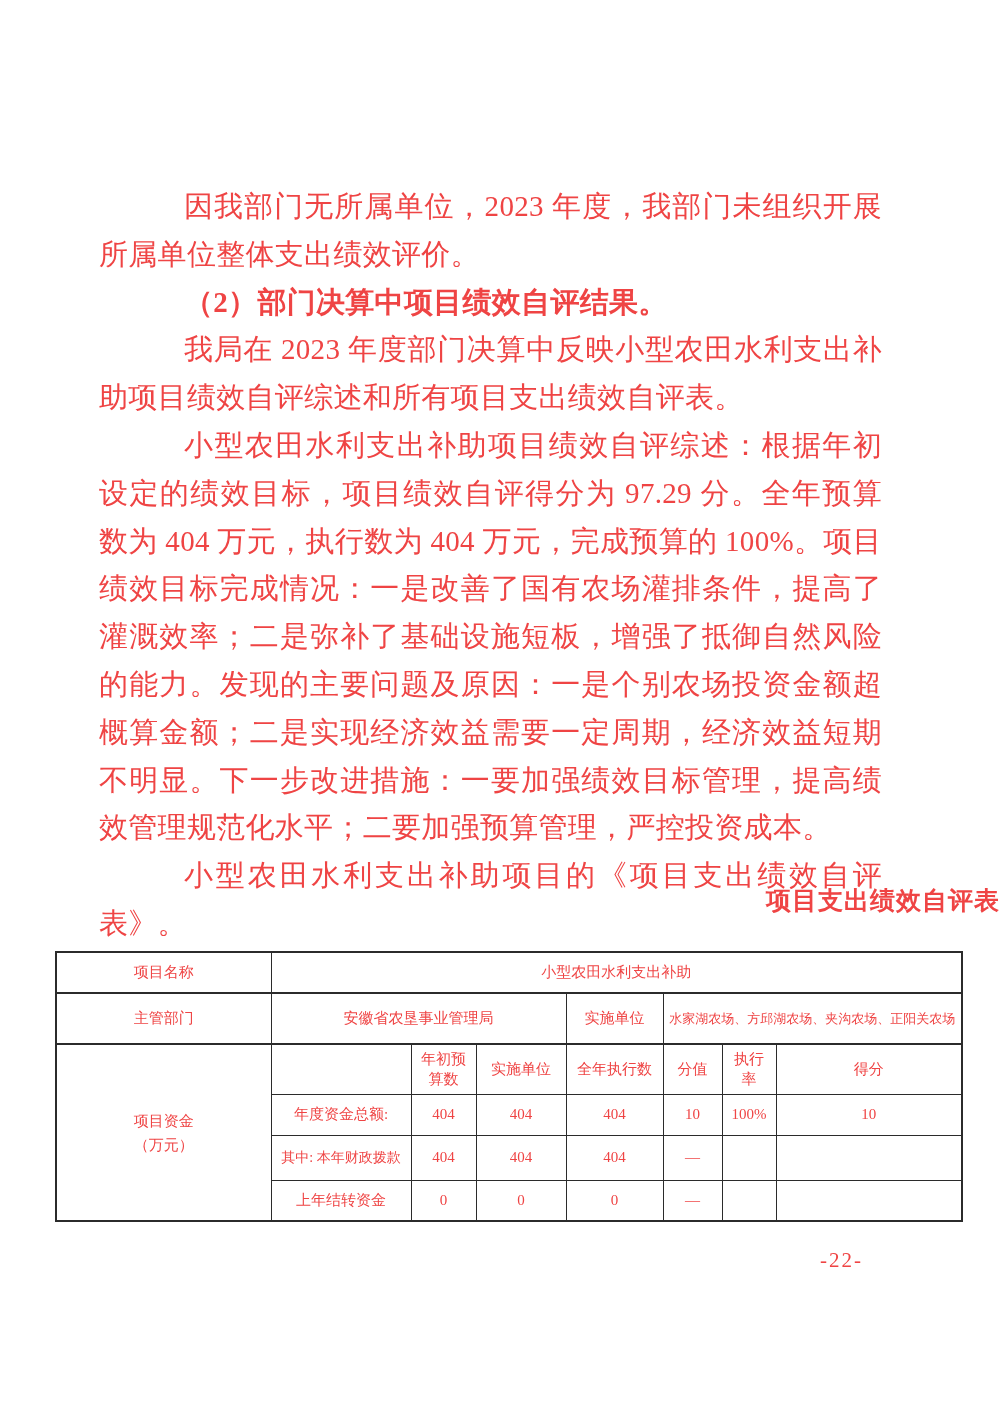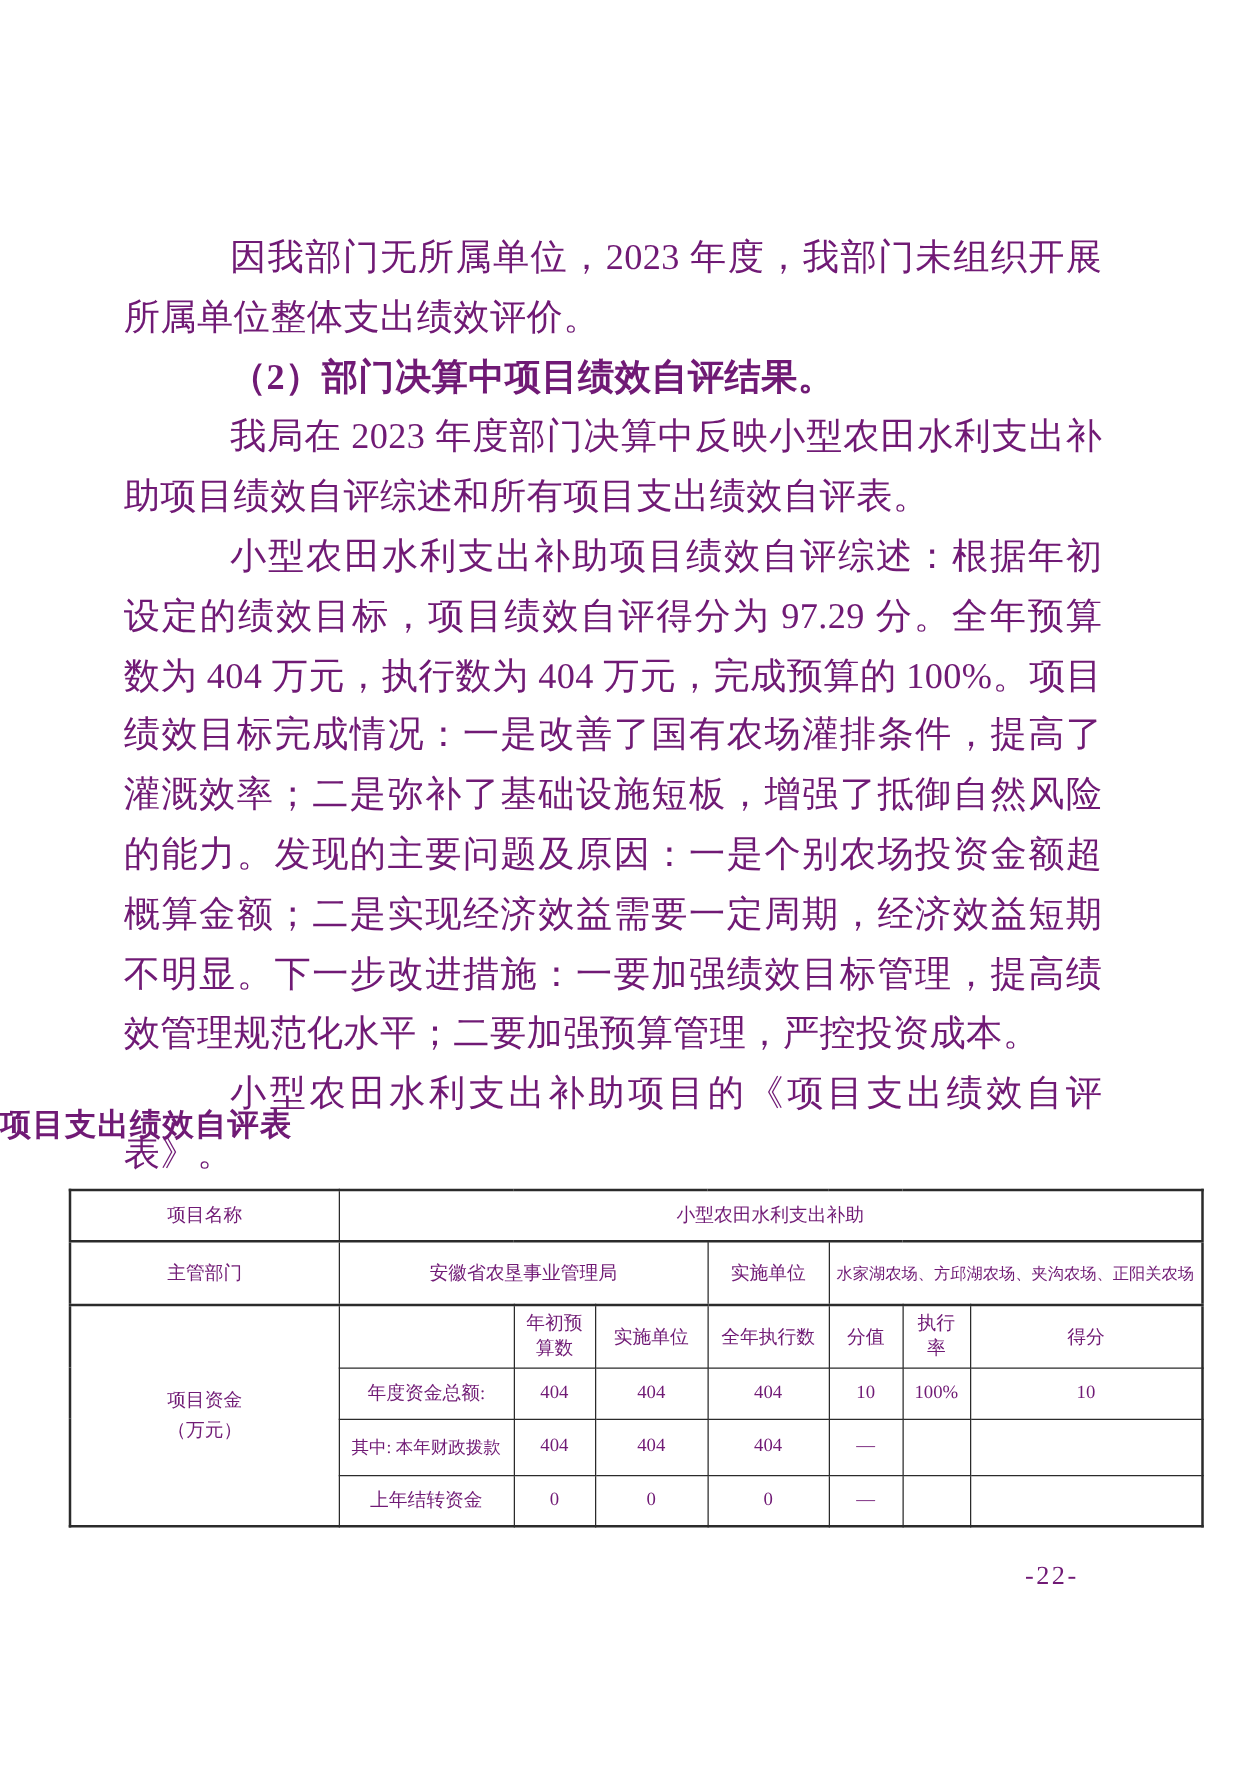--- a/index.html
+++ b/index.html
@@ -1,33 +1,33 @@
 <!DOCTYPE html>
 <html><head>
 <meta charset="utf-8">
 <style>
   html,body { margin:0; padding:0; background:#ffffff; }
   .page {
     position:relative; width:1000px; height:1414px; background:#ffffff;
-    color:#701a75; font-family:"Liberation Serif","DejaVu Serif",serif;
+    color:#ef4444; font-family:"Liberation Serif","DejaVu Serif",serif;
     overflow:hidden;
     text-decoration:underline;
   }
   
   .body-text { position:absolute; left:99px; top:183px; width:783px; }
   .body-text p {
     margin:0; font-size:29px; line-height:47.8px;
     text-align:justify; text-justify:inter-ideograph;
     text-indent:85px; letter-spacing:0.3px;
   }
   .body-text p.heading { font-weight:bold; }
   
   .tbl-title {
     position:absolute; top:886px; left:0; width:100%;
-    text-align:left; font-family:"Liberation Sans","DejaVu Sans",sans-serif;
+    text-align:right; font-family:"Liberation Sans","DejaVu Sans",sans-serif;
     font-weight:bold; font-size:25px; line-height:29px; letter-spacing:1px;
   }
   .tbl-subtitle {
     position:absolute; top:929px; left:0; width:100%;
     text-align:center; font-size:14px; line-height:16px;
   }
   
   table.self-eval {
     position:absolute; top:951px; left:55px; width:906px;
     border-collapse:collapse; table-layout:fixed;

